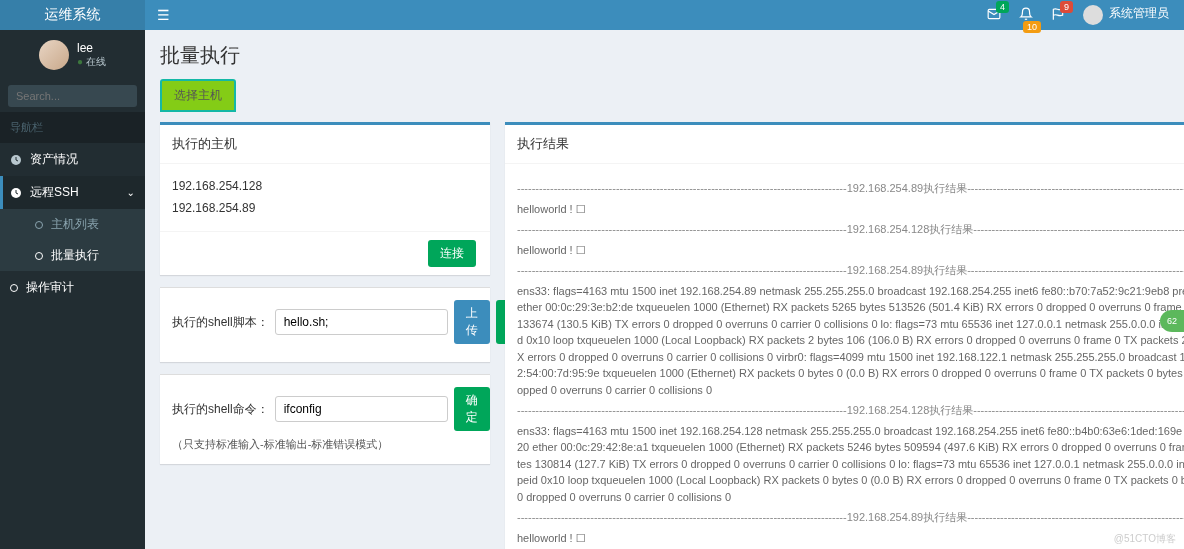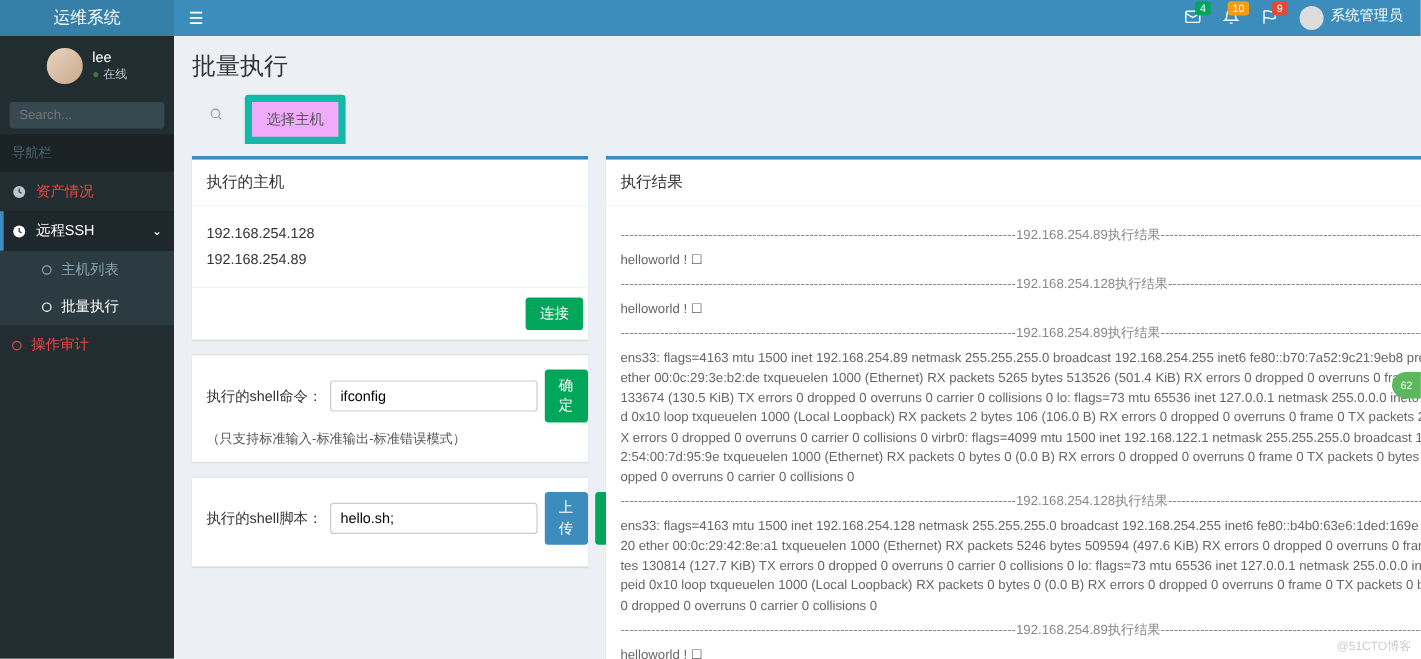--- a/index.html
+++ b/index.html
@@ -4,58 +4,58 @@
   <style>
     * { margin: 0; padding: 0; box-sizing: border-box; }
     body { font-family: "Microsoft YaHei", Arial, sans-serif; font-size: 12px; background: #ecf0f5; overflow: hidden; }
     
     .topbar { height: 30px; background: #3c8dbc; color: #fff; display: flex; align-items: center; }
     .logo { width: 145px; background: #367fa9; height: 30px; display: flex; align-items: center; justify-content: center; font-size: 14px; font-weight: normal; }
     .hamburger { padding: 0 12px; cursor: pointer; font-size: 14px; }
     .topbar-right { margin-left: auto; display: flex; align-items: center; gap: 18px; padding-right: 15px; }
     .icon-badge { position: relative; cursor: pointer; }
     .badge { position: absolute; top: -6px; right: -8px; background: #00a65a; color: #fff; font-size: 9px; padding: 1px 4px; border-radius: 3px; }
-    .badge.yellow { background: #f39c12; }
+    .badge.yellow { background: #f39c12; margin-top: 20px; }
     .badge.red { background: #dd4b39; }
     .user-top { display: flex; gap: 6px; cursor: pointer; }
     .avatar-sm { width: 20px; height: 20px; border-radius: 50%; background: #ddd; }
     
     .container { display: flex; height: calc(100vh - 30px); }
     .sidebar { width: 145px; background: #222d32; color: #b8c7ce; display: flex; flex-direction: column; }
     .user-panel { padding: 10px 8px; display: flex; align-items: center; gap: 8px; justify-content: center; }
     .avatar { width: 30px; height: 30px; border-radius: 50%; background: linear-gradient(135deg,#e8d5c4,#c9a88a); }
     .user-info .name { color: #fff; font-size: 12px; }
     .user-info .status { font-size: 10px; color: #b8c7ce; }
     .status::before { content: "●"; color: #3c763d; margin-right: 3px; }
     .search-box { padding: 5px 8px; }
     .search-wrap { display: flex; background: #374850; border-radius: 3px; }
     .search-wrap input { flex: 1; background: transparent; border: none; color: #ccc; padding: 5px 8px; font-size: 11px; outline: none; }
     .search-wrap button { background: transparent; border: none; color: #999; padding: 0 8px; cursor: pointer; }
     .nav-header { padding: 8px 10px; color: #4b646f; font-size: 11px; background: #1a2226; }
-    .nav-item { padding: 8px 10px; display: flex; align-items: center; gap: 8px; cursor: pointer; font-size: 12px; color: #ef4444; }
+    .nav-item { padding: 8px 10px; display: flex; align-items: center; gap: 8px; cursor: pointer; font-size: 12px; color: #ffffff; }
     .nav-item.active { background: #1e282c; color: #fff; border-left: 3px solid #3c8dbc; padding-left: 7px; }
     .nav-item .chev { margin-left: auto; font-size: 10px; }
     .sub-item { padding: 7px 10px 7px 35px; display: flex; align-items: center; gap: 8px; cursor: pointer; font-size: 12px; background: #2c3b41; color: #8aa4af; }
     .sub-item.active { color: #fff; }
     .circle-o { width: 8px; height: 8px; border: 1px solid currentColor; border-radius: 50%; display: inline-block; }
     
     .content { flex: 1; padding: 12px 15px; overflow-y: auto; }
     .page-title { font-size: 20px; color: #333; margin-bottom: 10px; font-weight: normal; }
     .tabs { margin-bottom: 10px; }
-    .tab { display: inline-block; padding: 6px 12px; background: #f0abfc; border: 6px solid #14b8a6; border-radius: 3px 3px 0 0; cursor: pointer; font-size: 12px; color: #555; margin-left: 44px; }
+    .tab { display: inline-block; padding: 6px 12px; background: #84cc16; border: 2px solid #14b8a6; border-radius: 3px 3px 0 0; cursor: pointer; font-size: 12px; color: #555; }
     
     .row { display: flex; gap: 15px; }
     .col-left { width: 330px; display: flex; flex-direction: column; gap: 12px; }
     .col-right { flex: 1; }
     .panel { background: #fff; border-top: 3px solid #3c8dbc; box-shadow: 0 1px 1px rgba(0,0,0,0.1); }
     .panel.plain { border-top: 1px solid #ddd; }
     .panel-header { padding: 10px 12px; font-size: 13px; color: #333; border-bottom: 1px solid #f4f4f4; }
     .panel-body { padding: 12px; font-size: 12px; color: #555; }
     .host-list { line-height: 1.8; color: #333; }
-    .panel-footer { padding: 8px 4px; text-align: right; border-top: 1px solid #f4f4f4; }
+    .panel-footer { padding: 8px 14px; text-align: right; border-top: 1px solid #f4f4f4; }
     
     .form-row { display: flex; align-items: center; gap: 6px; margin-bottom: 6px; }
     .form-label { font-size: 12px; color: #333; white-space: nowrap; }
     .form-input { flex: 1; border: 1px solid #ccc; padding: 5px 8px; font-size: 12px; border-radius: 3px; }
     .note { font-size: 11px; color: #555; }
     .btn { border: none; padding: 5px 12px; border-radius: 3px; cursor: pointer; font-size: 12px; color: #fff; }
     .btn-success { background: #00a65a; }
     .btn-primary { background: #3c8dbc; }
     
     .result-body { padding: 12px; font-size: 11px; color: #666; line-height: 1.5; max-height: 440px; overflow-y: auto; }
@@ -164,36 +164,36 @@
             <div>192.168.254.89</div>
           </div>
           <div class="panel-footer">
             <button class="btn btn-success">连接</button>
           </div>
         </div>
 
         <div class="panel plain">
           <div class="panel-body">
             <div class="form-row">
+              <span class="form-label">执行的shell脚本：</span>
+              <input class="form-input" type="text" value="hello.sh;" style="">
+              <button class="btn btn-primary">上传</button>
+              <button class="btn btn-success">执行</button>
+            </div>
+          </div>
+        </div>
+
+        <div class="panel plain">
+          <div class="panel-body">
+            <div class="form-row">
               <span class="form-label">执行的shell命令：</span>
               <input class="form-input" type="text" value="ifconfig" style="">
               <button class="btn btn-success">确定</button>
             </div>
             <div class="note">（只支持标准输入-标准输出-标准错误模式）</div>
-          </div>
-        </div>
-
-        <div class="panel plain">
-          <div class="panel-body">
-            <div class="form-row">
-              <span class="form-label">执行的shell脚本：</span>
-              <input class="form-input" type="text" value="hello.sh;" style="">
-              <button class="btn btn-primary">上传</button>
-              <button class="btn btn-success">执行</button>
-            </div>
           </div>
         </div>
       </div>
 
       <div class="col-right">
         <div class="panel">
           <div class="panel-header">执行结果</div>
           <div class="result-body" id="result-body">
               <div class="divider-line">------------------------------------------------------------------------------------------192.168.254.89执行结果------------------------------------------------------------------------------------------</div>
               <div class="out-text">helloworld ! ☐</div>

